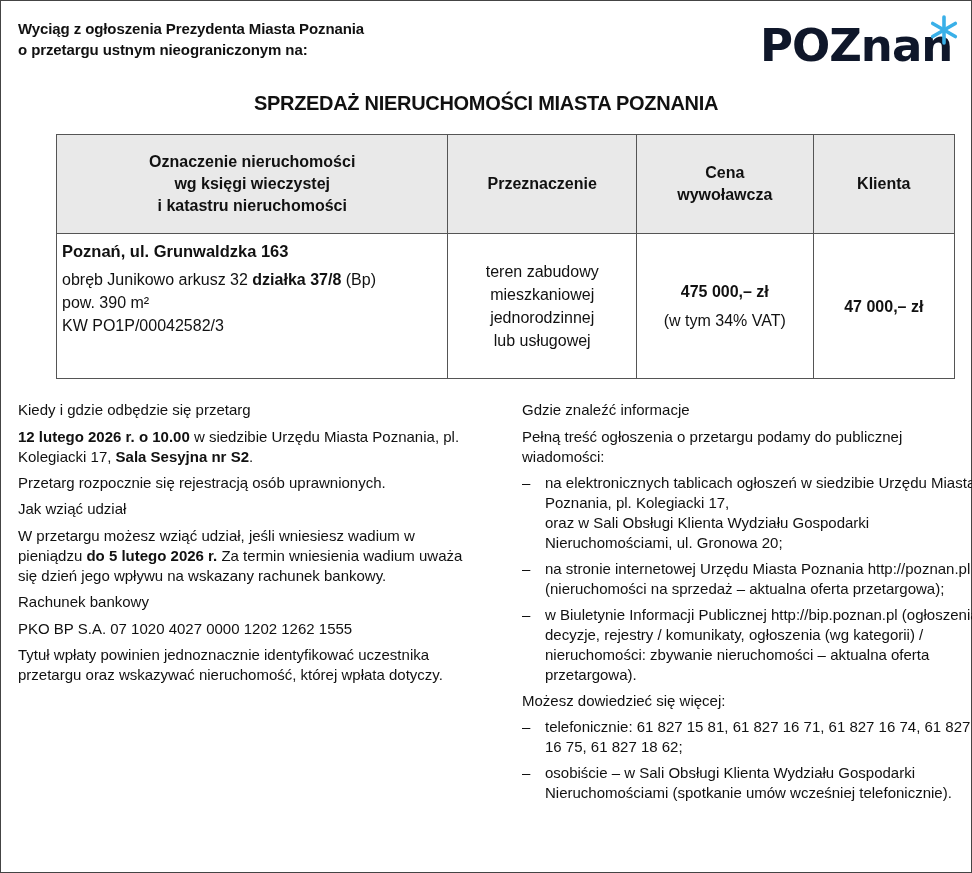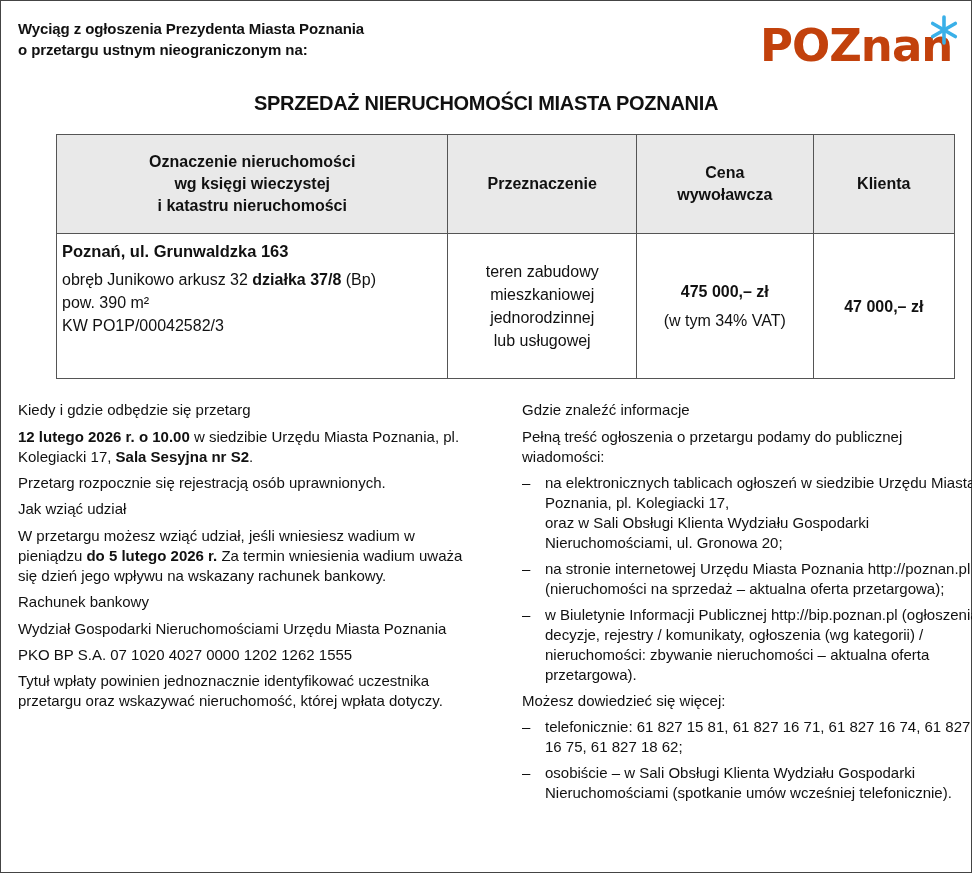--- a/index.html
+++ b/index.html
@@ -12,21 +12,21 @@
     border: 1px solid #444444; box-sizing: content-box;
   }
   .intro {
     position: absolute; left: 18px; top: 18px; font-size: 15px; font-weight: bold;
     line-height: 21px; letter-spacing: -0.1px;
   }
   .logo {
     position: absolute; left: 760px; top: 20px; width: 200px; height: 52px;
   }
   .logo-text {
-    position: absolute; left: 0; top: 0; font-size: 45px; font-weight: bold; color: #c2410c;
+    position: absolute; left: 0; top: 0; font-size: 45px; font-weight: bold; color: #0f172a;
     letter-spacing: -1px; line-height: 52px; font-family: "DejaVu Sans", sans-serif;
   }
   .logo-star { position: absolute; left: 168px; top: -6px; width: 32px; height: 32px; }
   .title {
     position: absolute; left: 0; width: 972px; top: 92px; text-align: center;
     font-size: 20px; font-weight: bold; letter-spacing: -0.3px;
   }
   table.props {
     position: absolute; left: 17px; top: 134px; width: 899px;
     border-collapse: collapse; font-size: 16px; margin-left: 39px;
@@ -116,21 +116,20 @@
   </tbody>
 </table>
 
 <div class="col left">
   <div class="h">Kiedy i gdzie odbędzie się przetarg</div>
   <div class="p"><span class="bold">12 lutego 2026 r. o 10.00</span><span> w siedzibie Urzędu Miasta Poznania, pl. Kolegiacki 17, </span><span class="bold">Sala Sesyjna nr S2</span><span>.</span></div>
   <div class="p">Przetarg rozpocznie się rejestracją osób uprawnionych.</div>
   <div class="h">Jak wziąć udział</div>
   <div class="p"><span>W przetargu możesz wziąć udział, jeśli wniesiesz wadium w pieniądzu </span><span class="bold">do 5 lutego 2026 r.</span><span> Za termin wniesienia wadium uważa się dzień jego wpływu na wskazany rachunek bankowy.</span></div>
   <div class="h">Rachunek bankowy</div>
-  <div class="p">Wydział Gospodarki Nieruchomościami Urzędu Miasta Poznania</div>
   <div class="p">PKO BP S.A. 07 1020 4027 0000 1202 1262 1555</div>
   <div class="p">Tytuł wpłaty powinien jednoznacznie identyfikować uczestnika przetargu oraz wskazywać nieruchomość, której wpłata dotyczy.</div>
 </div>
 
 <div class="col right">
   <div class="h">Gdzie znaleźć informacje</div>
   <div class="p">Pełną treść ogłoszenia o przetargu podamy do publicznej wiadomości:</div>
   <div class="dash" style="margin-bottom:6px">
     <span class="d">–</span>
     <span class="t"><span>na elektronicznych tablicach ogłoszeń w siedzibie Urzędu Miasta Poznania, pl. Kolegiacki 17,</span><br><span>oraz w Sali Obsługi Klienta Wydziału Gospodarki Nieruchomościami, ul. Gronowa 20;</span></span>

